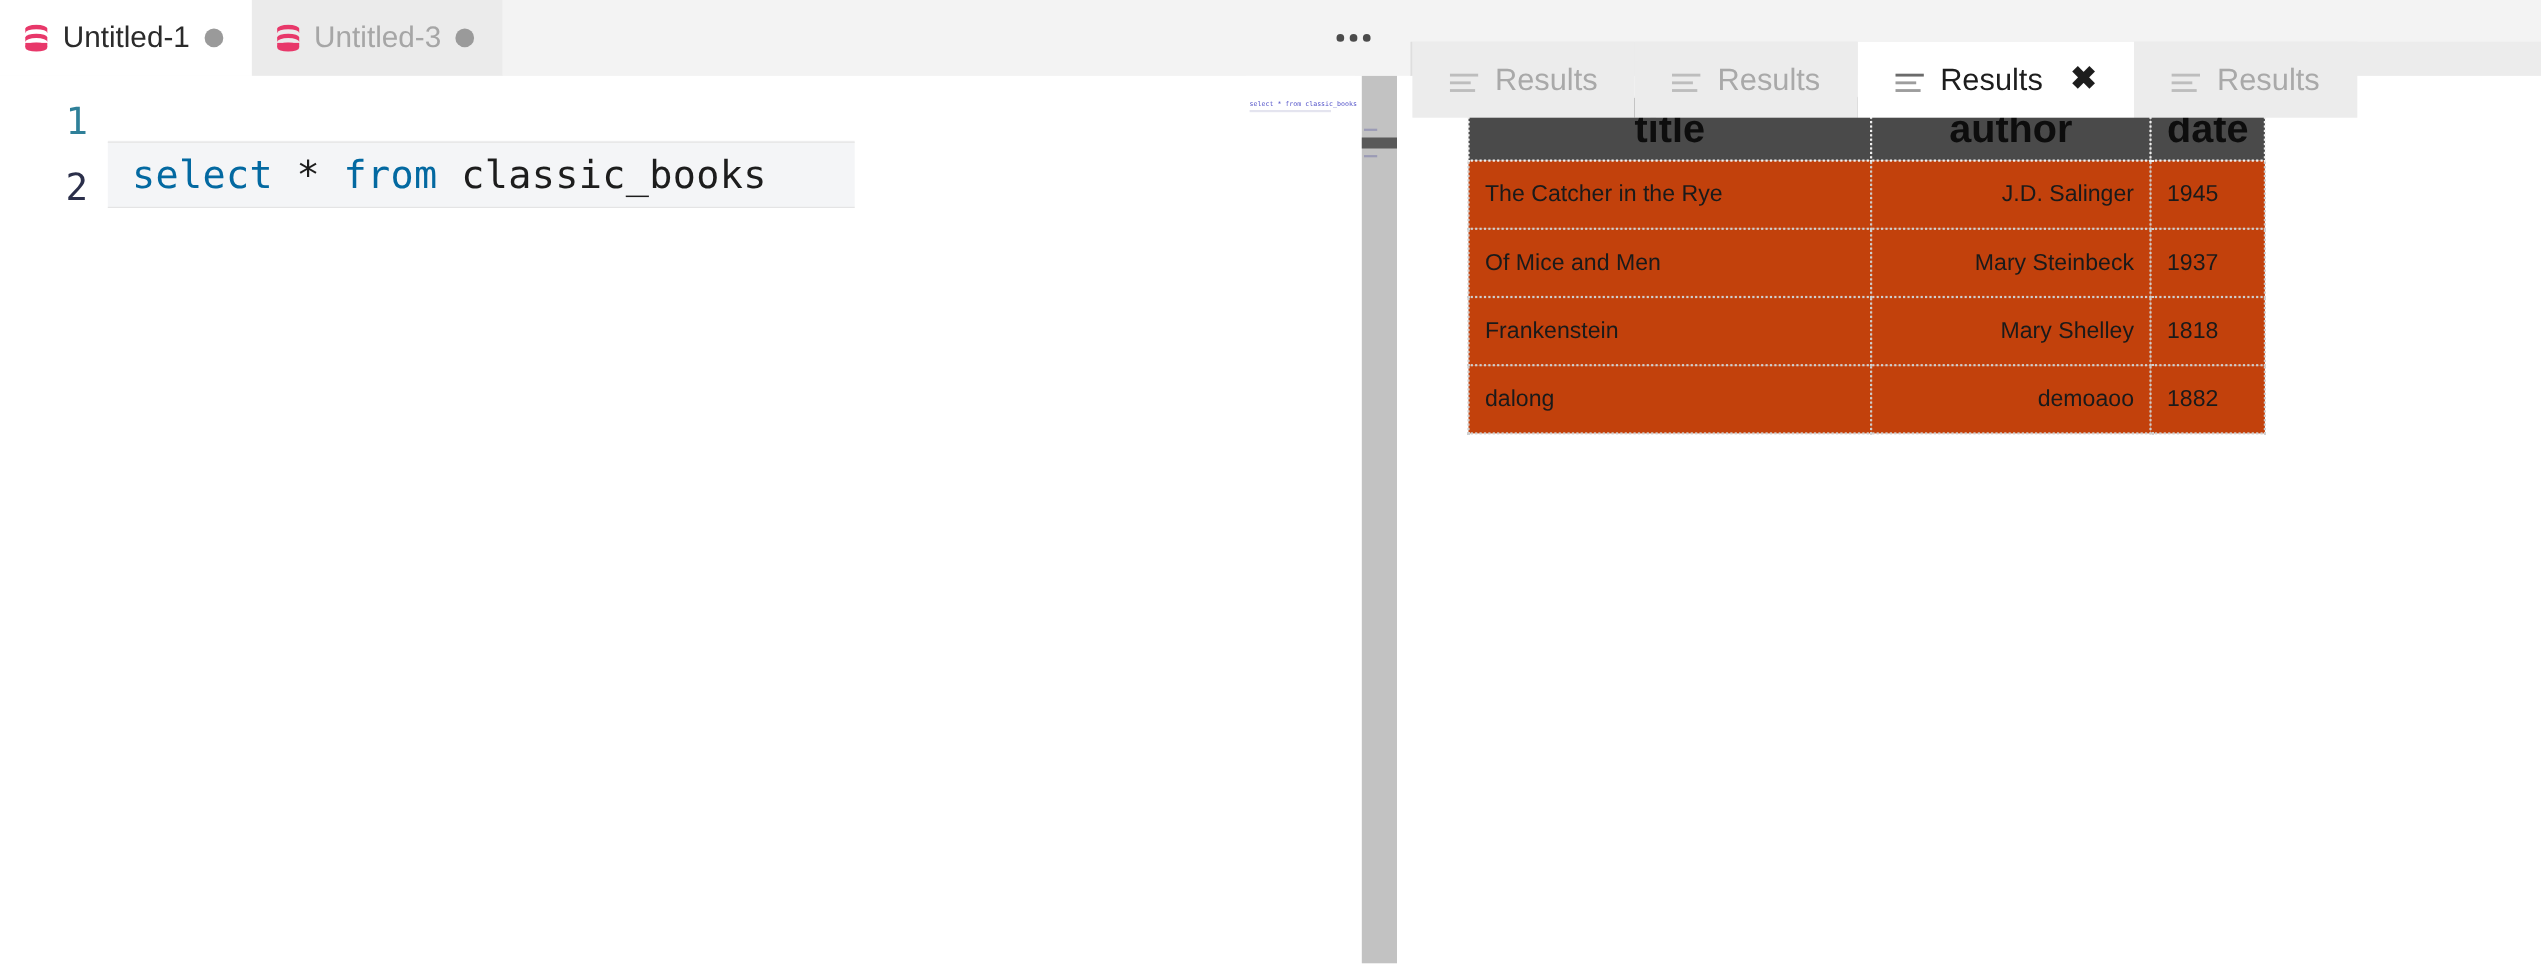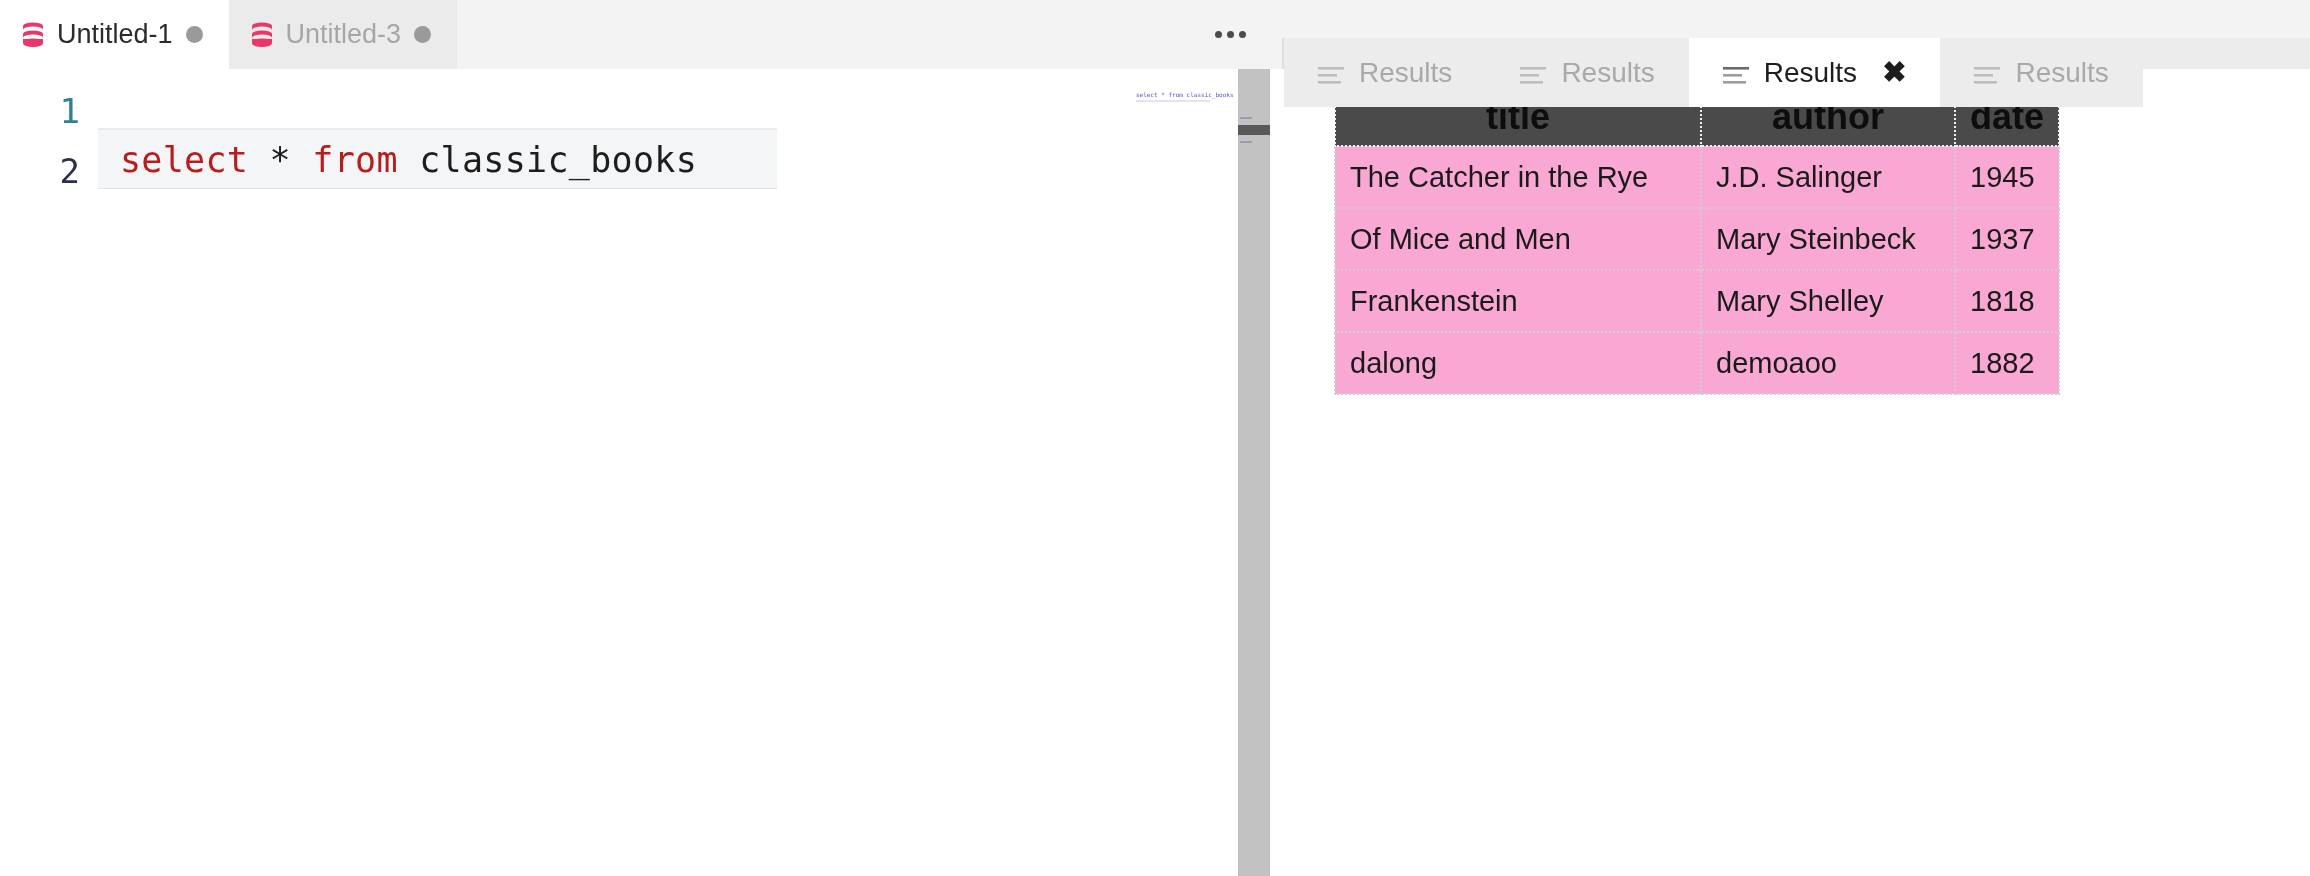--- a/index.html
+++ b/index.html
@@ -55,21 +55,21 @@
   }
   .lnum.cur { color: #2f8099; }
   .lnum.norm { color: #2b2f4a; }
   .code-area { position: relative; flex: 1 1 auto; padding-top: 12px; }
   .code-line { height: 60px; line-height: 60px; position: relative; padding-left: 22px; }
   .code-line.hl { background: #f4f5f7; border-top: 1px solid #e8e8e8; border-bottom: 1px solid #e3e3e3; width: 679px; }
   .code-line.hl-empty { width: 679px; border-bottom: 1px solid #ededed; height: 48px; }
   .tok {
     font-family: "DejaVu Sans Mono", monospace; font-size: 35px; letter-spacing: 0.3px;
   }
-  .kw { color: #b91c1c; text-align: right; }
+  .kw { color: #0369a1; text-align: right; }
   .op { color: #1d1d1d; }
   .idn { color: #1d1d1d; }
 
   
   .minimap { position: absolute; top: 0; right: 50px; width: 100px; height: 100%; background: #ffffff; padding-top: 22px; }
   .mini-code { font-family: "DejaVu Sans Mono", monospace; font-size: 6px; color: #5555c9; white-space: nowrap; transform: scale(1,1); margin-left: 4px; }
   .mini-underline { width: 74px; height: 2px; background: #e4e4ef; margin-left: 4px; margin-top: 2px; }
 
   
   .vscroll { position: absolute; top: 0; right: 12px; width: 32px; height: 100%; background: #c2c2c2; }
@@ -80,25 +80,25 @@
 
   
   .results-pane { flex: 1 1 auto; background: #ffffff; padding: 18px 0 0 52px; }
   table.results { border-collapse: collapse; table-layout: fixed; }
   table.results th {
     background: #4a4a4a; color: #0d0d0d; font-size: 36px; font-weight: bold;
     text-align: center; height: 58px; padding: 0 14px;
     border: 2px dotted #f2f2f2;
   }
   table.results td {
-    font-size: 29px; color: #1a1a1a; height: 62px; padding: 0 14px;
-    border: 2px dotted #cfcfcf; background: #f9a8d4; white-space: nowrap;
+    font-size: 21px; color: #1a1a1a; height: 62px; padding: 0 14px;
+    border: 2px dotted #cfcfcf; background: #c2410c; white-space: nowrap;
   }
   table.results td.c-title { text-align: left; width: 366px; }
-  table.results td.c-author { text-align: left; width: 254px; }
+  table.results td.c-author { text-align: right; width: 254px; }
   table.results td.c-date { text-align: left; width: 100px; }
   table.results th.h-title { width: 366px; }
   table.results th.h-author { width: 254px; }
   table.results th.h-date { width: 100px; }
 </style>
 </head>
 <body>
 
 <div class="app">
 

